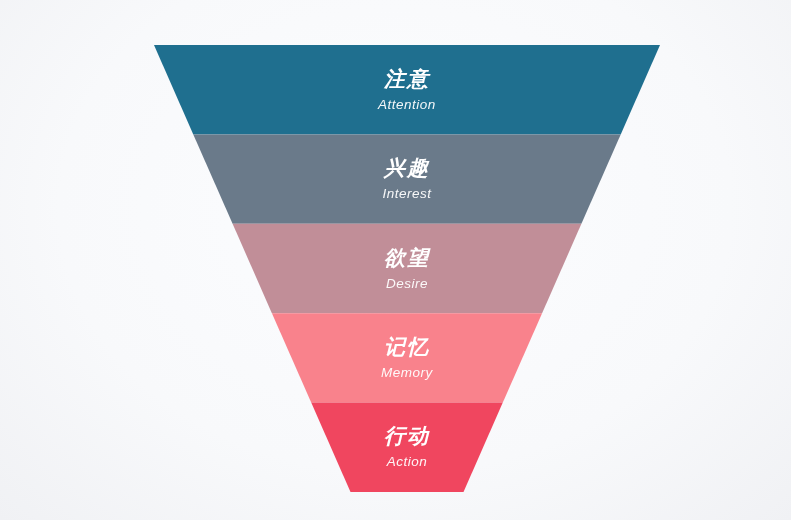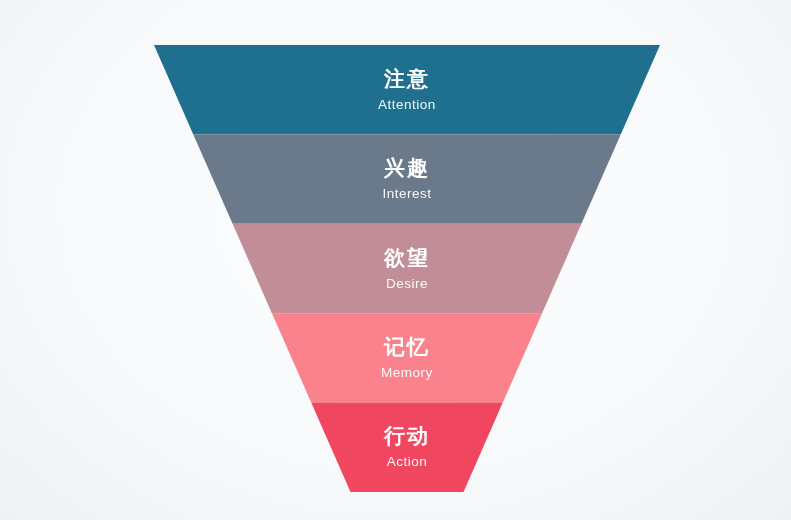--- a/index.html
+++ b/index.html
@@ -8,20 +8,21 @@
     width: 791px;
     height: 520px;
     overflow: hidden;
     font-family: "Liberation Sans", sans-serif;
   }
   .stage {
     position: relative;
     width: 791px;
     height: 520px;
     background: radial-gradient(ellipse at 50% 40%, #fcfdff 0%, #f8f9fb 60%, #f0f1f4 100%);
+    font-style: italic;
   }
   svg.funnel {
     position: absolute;
     left: 0;
     top: 0;
     display: block;
   }
   text.zh {
     font-weight: bold;
     font-size: 21px;

